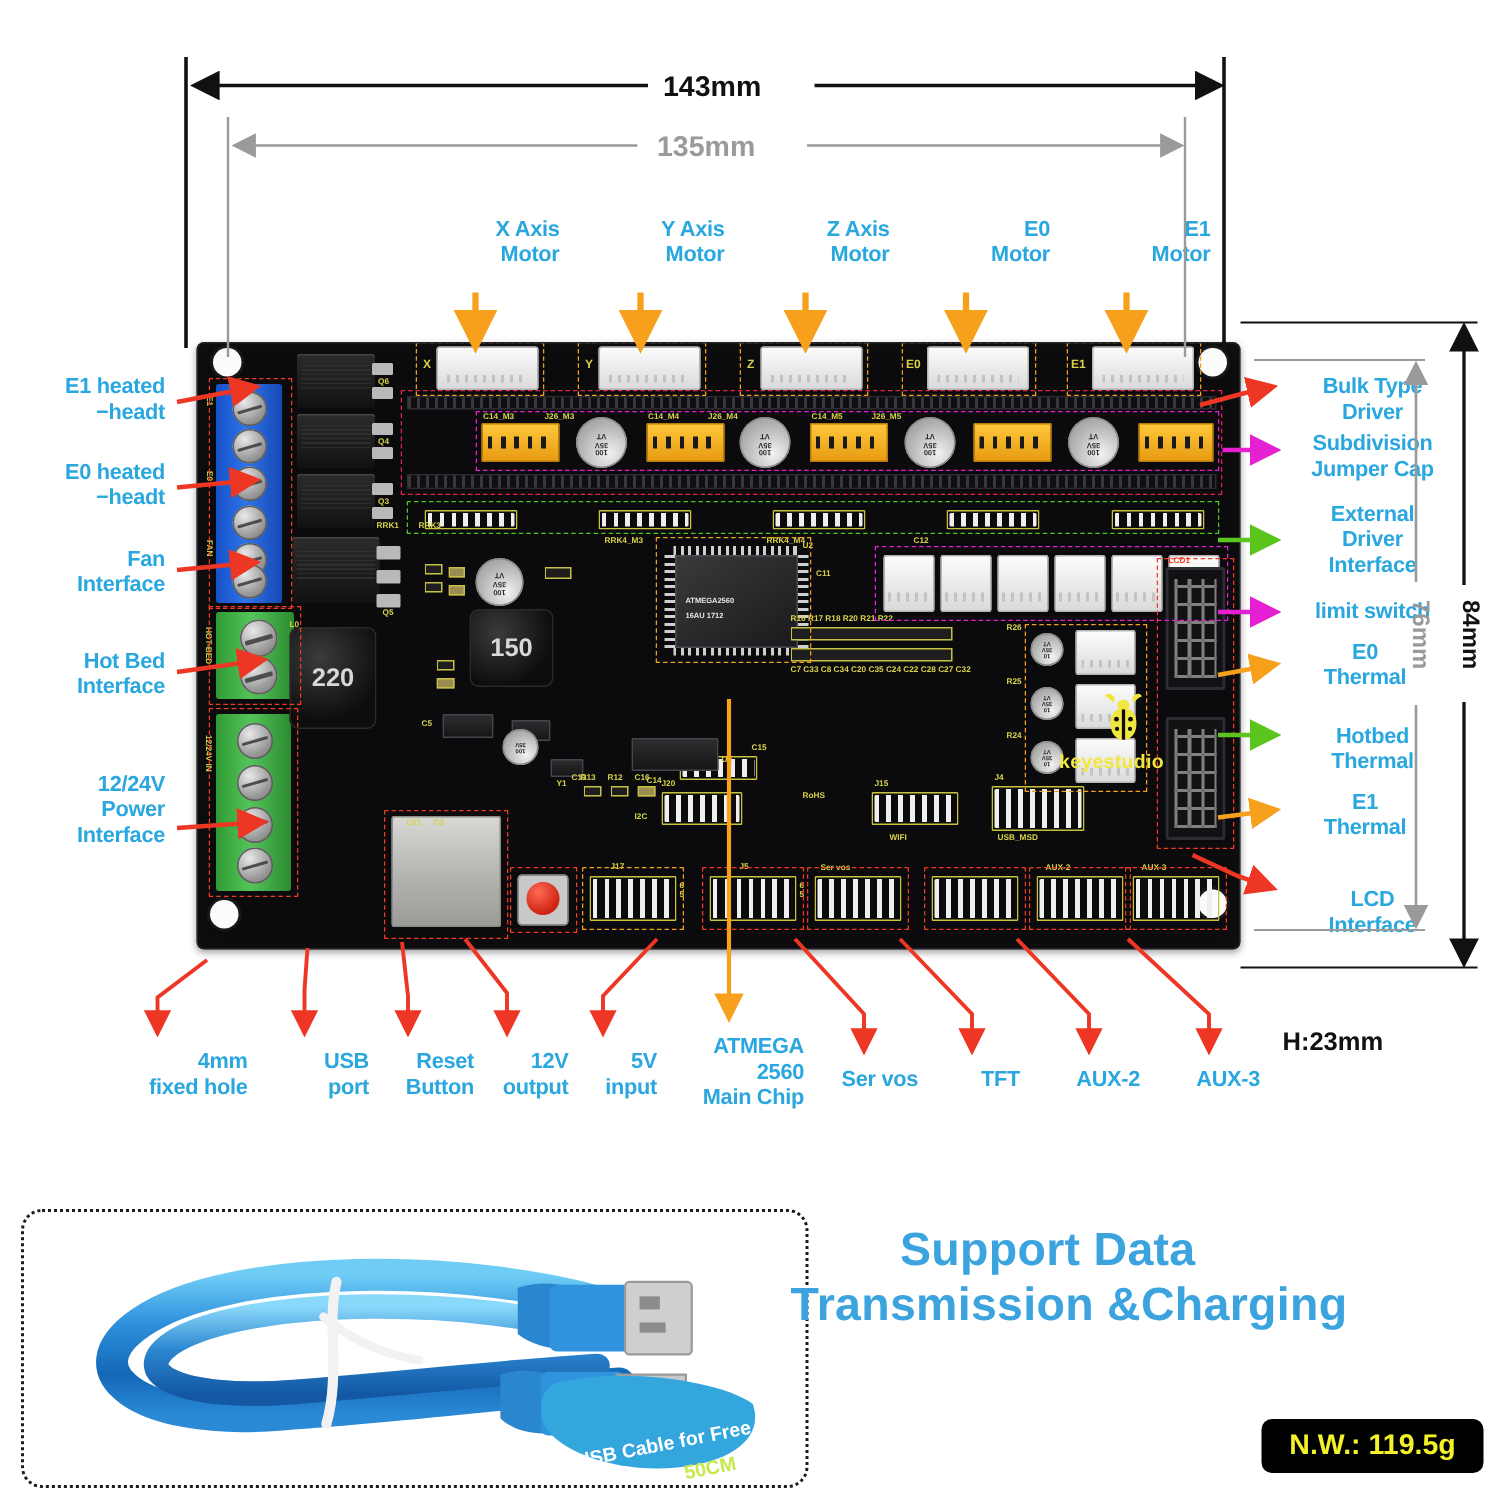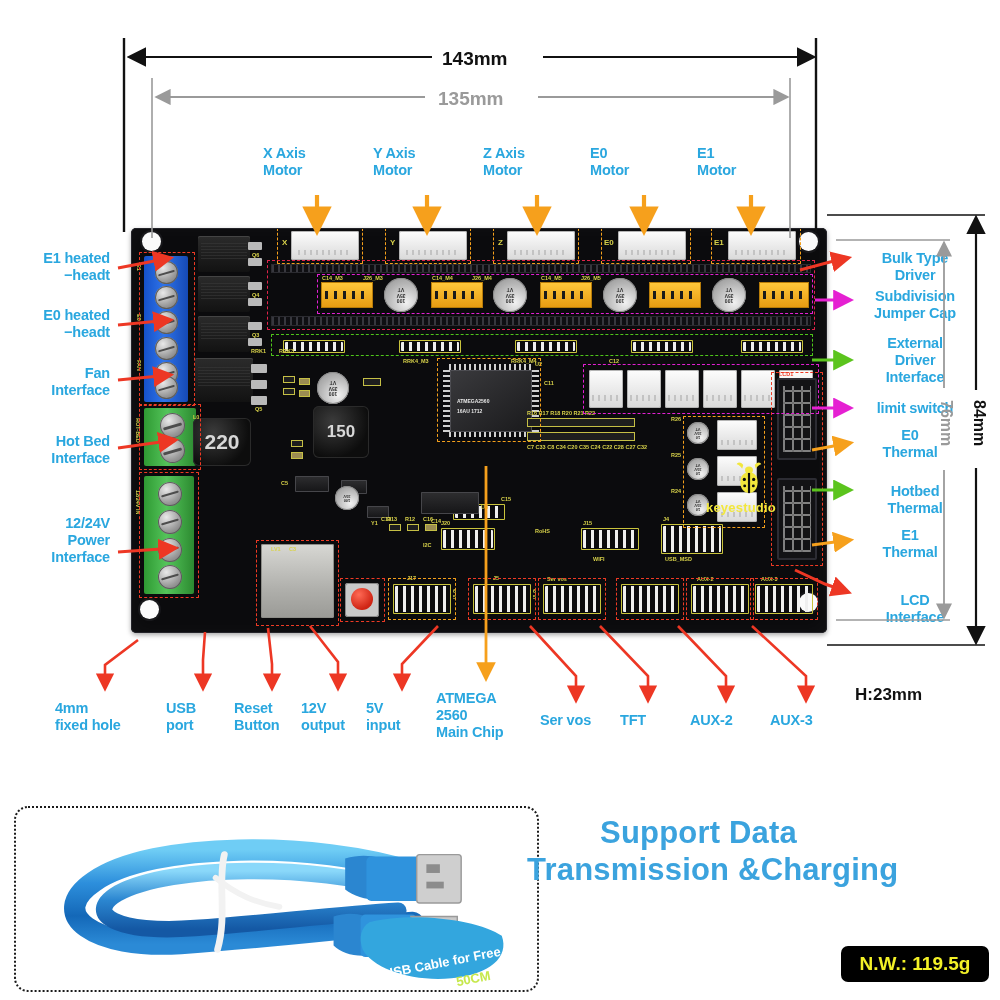--- a/index.html
+++ b/index.html
@@ -11,21 +11,21 @@
   }
   .root { position:absolute; inset:0; }
 
   
   .lbl {
     position:absolute;
     color:#2AA7DF;
     font-weight:bold;
     font-size:14.5px;
     line-height:1.18;
-    text-align:left;
+    text-align:right;
     white-space:pre-line;
     letter-spacing:-0.2px;
   }
   .lbl.left  { text-align:right; }
   .lbl.right { text-align:center; }
 
   
   .dim {
     position:absolute;
     font-weight:bold;
@@ -277,21 +277,21 @@
     <div class="pad-silver" style="left:117px;top:94px;width:14px;height:8px;"></div>
     <div class="pad-silver" style="left:117px;top:110px;width:14px;height:8px;"></div>
     <div class="pad-silver" style="left:120px;top:136px;width:16px;height:9px;"></div>
     <div class="pad-silver" style="left:120px;top:152px;width:16px;height:9px;"></div>
     <div class="pad-silver" style="left:120px;top:168px;width:16px;height:9px;"></div>
     <div class="silk" style="left:121px;top:24px;">Q6</div>
     <div class="silk" style="left:121px;top:64px;">Q4</div>
     <div class="silk" style="left:121px;top:104px;">Q3</div>
     <div class="silk" style="left:124px;top:178px;">Q5</div>
 
-    <div class="inductor" style="left:62px;top:190px;width:58px;height:48px;font-size:21px;">220</div>
+    <div class="inductor" style="left:62px;top:190px;width:58px;height:68px;font-size:17px;">220</div>
     <div class="inductor" style="left:182px;top:178px;width:56px;height:52px;font-size:17px;">150</div>
     <div class="silk" style="left:62px;top:186px;">L0</div>
 
     <div class="wht-conn" style="left:160px;top:3px;width:68px;height:29px;"></div>
     <div class="wht-conn" style="left:268px;top:3px;width:68px;height:29px;"></div>
     <div class="wht-conn" style="left:376px;top:3px;width:68px;height:29px;"></div>
     <div class="wht-conn" style="left:487px;top:3px;width:68px;height:29px;"></div>
     <div class="wht-conn" style="left:597px;top:3px;width:68px;height:29px;"></div>
     <div class="silk" style="left:151px;top:10px;font-size:8px;">X</div>
     <div class="silk" style="left:259px;top:10px;font-size:8px;">Y</div>

